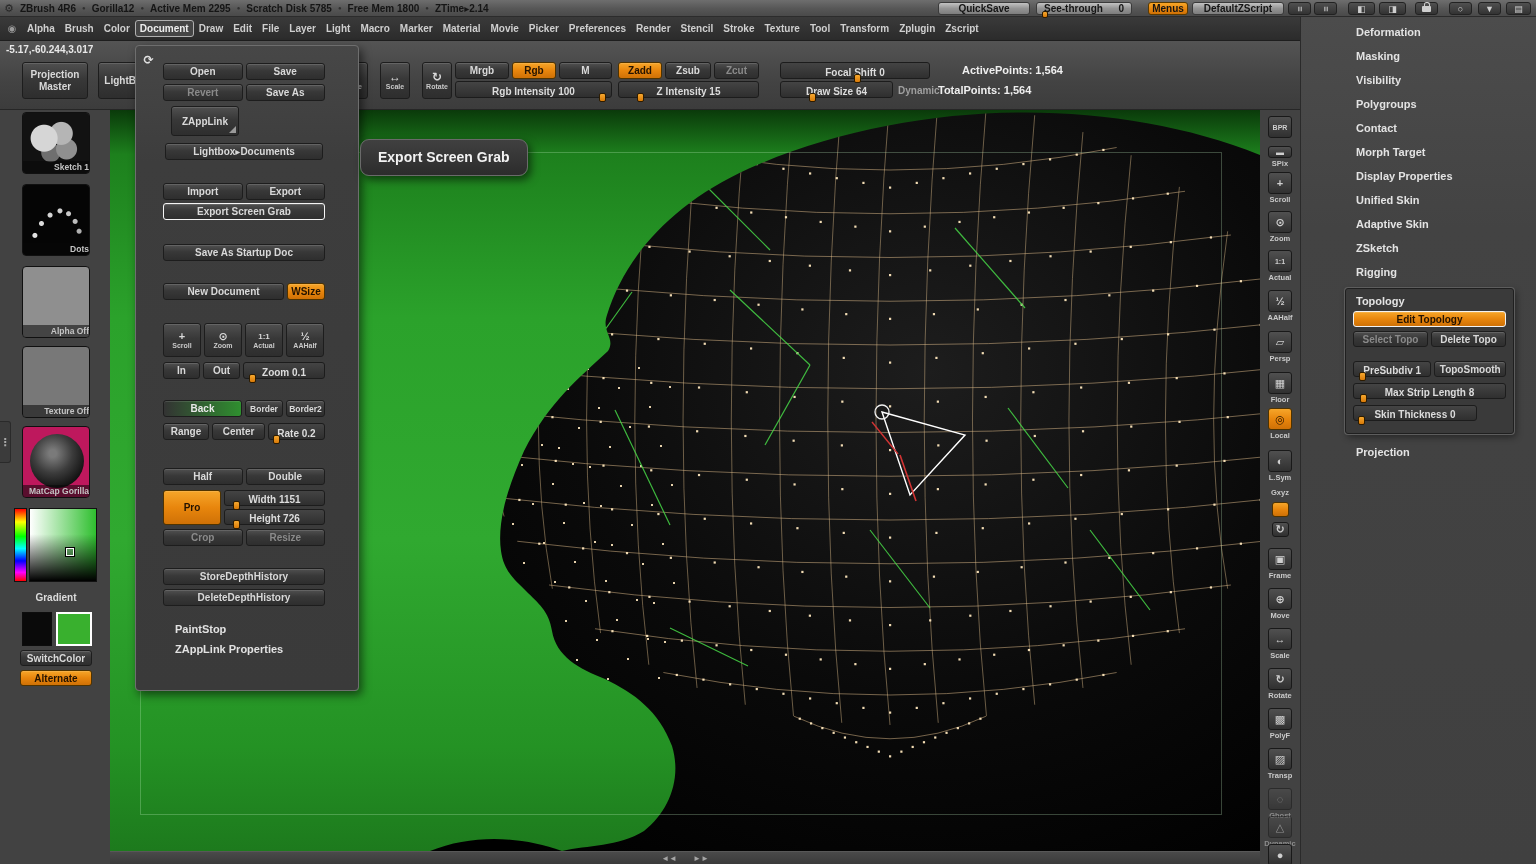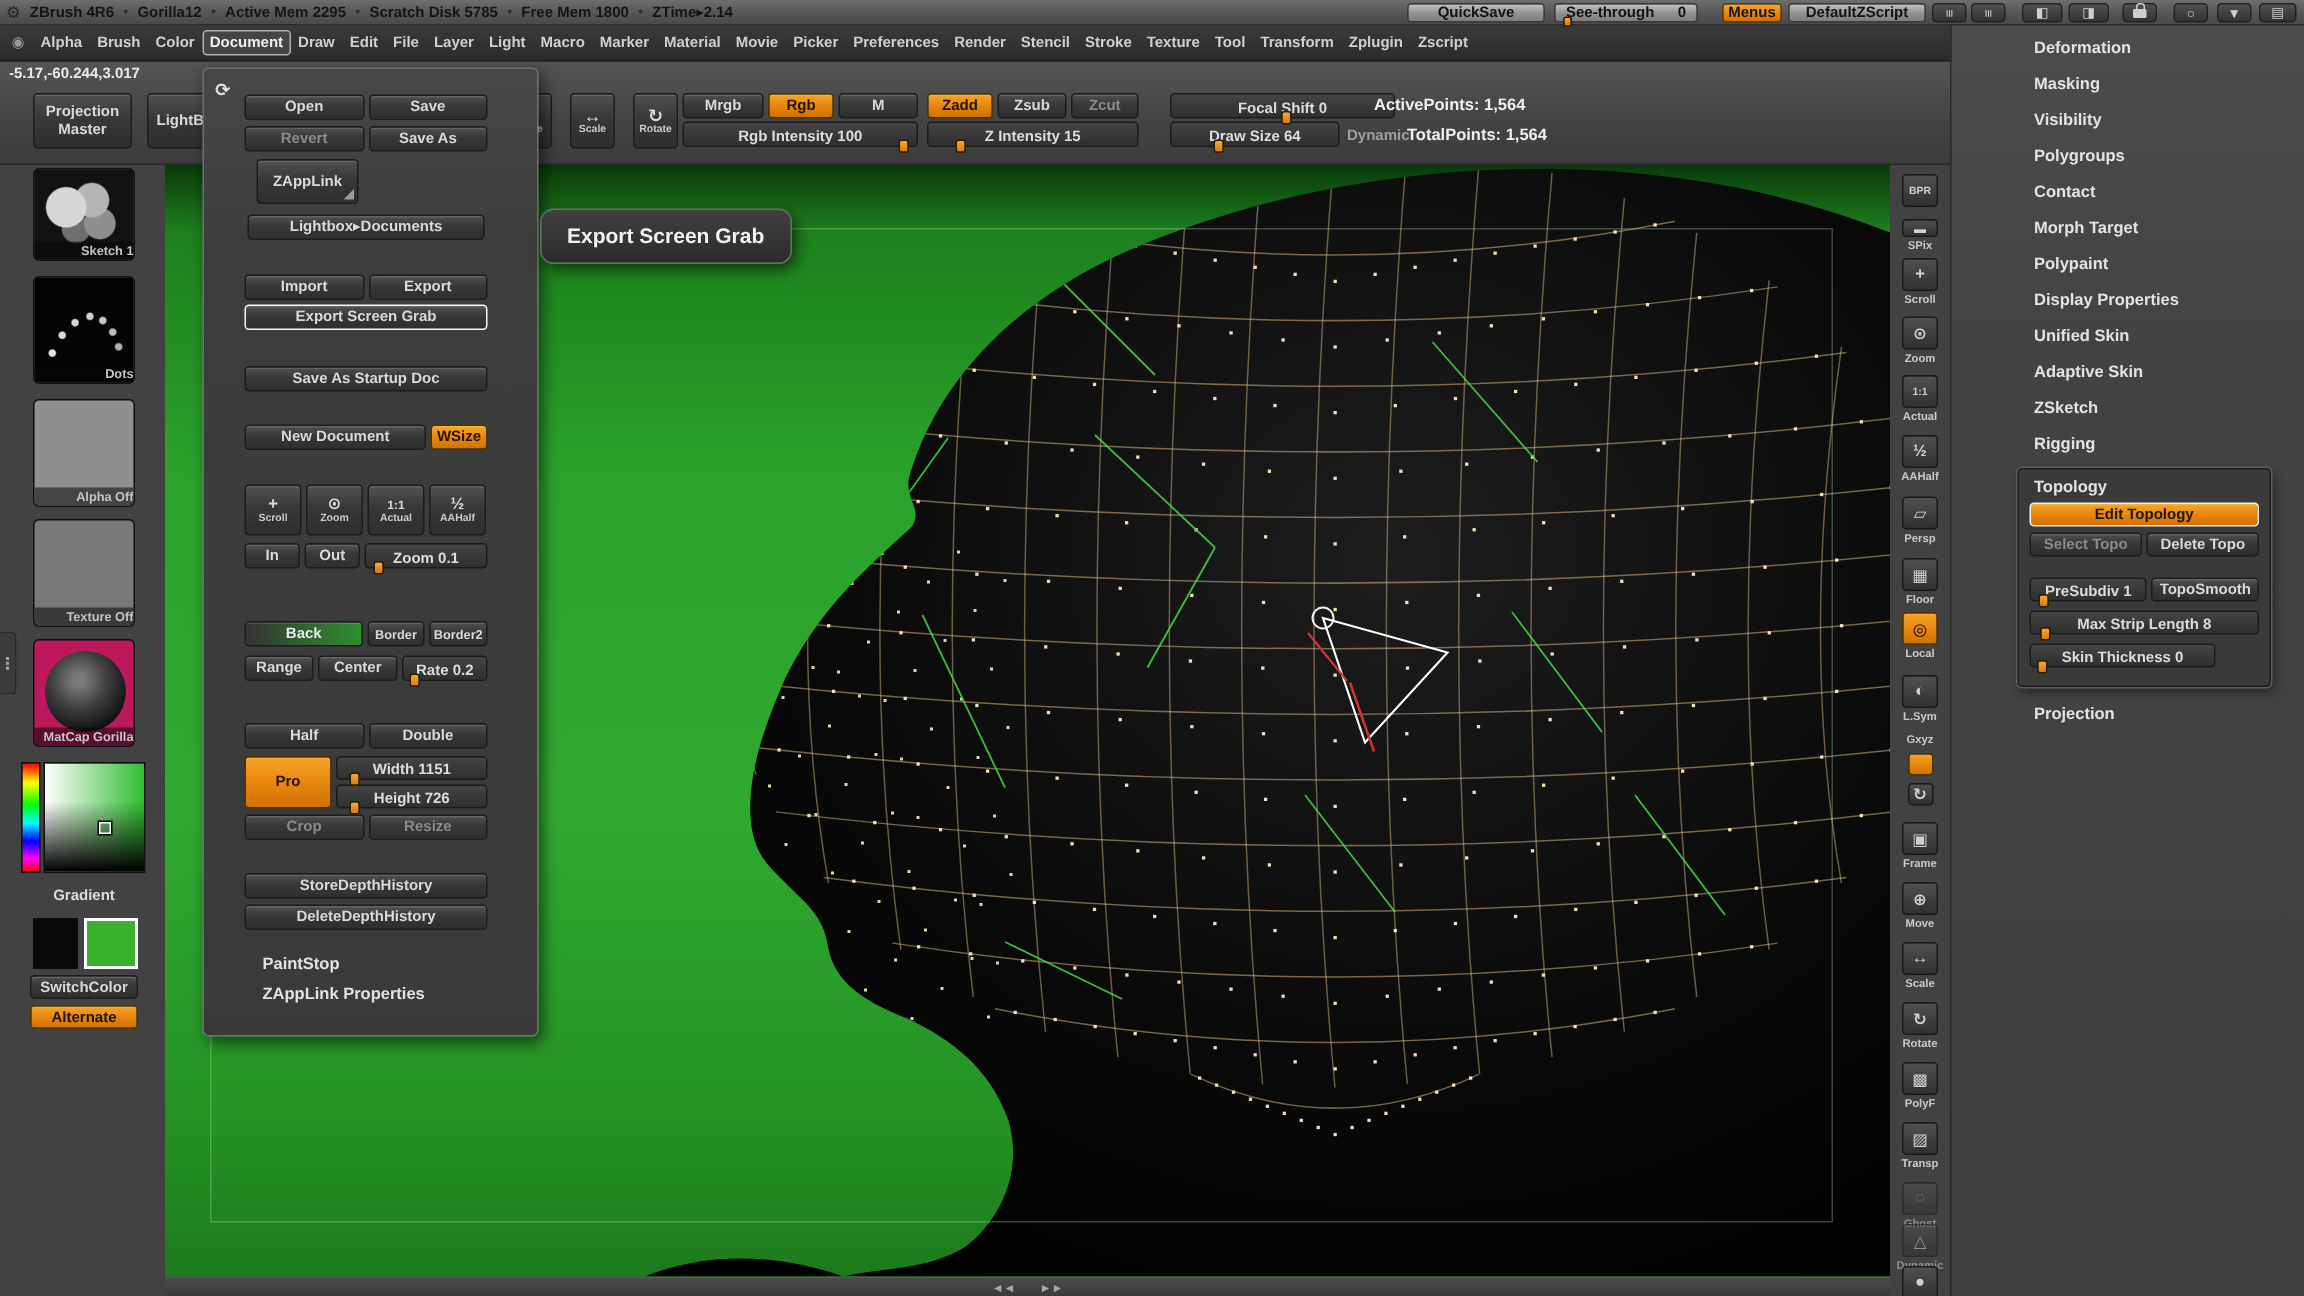--- a/index.html
+++ b/index.html
@@ -224,21 +224,21 @@
   <div class="slider" style="left:780px;top:21px;width:150px">
       <span>Focal Shift 0</span>
       <i class="mark" style="left:49%"></i>
     </div>
   <div class="slider" style="left:780px;top:40px;width:113px">
       <span>Draw Size 64</span>
       <i class="mark" style="left:25%"></i>
     </div>
   <span class="dynlabel" style="left:898px;top:44px">Dynamic</span>
 
-  <span class="points" style="left:916px;top:23px">ActivePoints: 1,564</span>
+  <span class="points" style="left:962px;top:23px">ActivePoints: 1,564</span>
   <span class="points" style="left:938px;top:43px">TotalPoints: 1,564</span>
 </div>
 
 <div>
   <div class="thumb" style="top:112px;height:62px">
     <div class="sketchblob"></div>
     <div class="tlabel">Sketch 1</div>
   </div>
   <div class="thumb" style="top:184px;height:72px">
     <div class="dotsbg"></div>
@@ -727,21 +727,20 @@
     </div>
 </div>
 
 <div class="tool-panel">
   <div class="tp-item">Deformation</div>
   <div class="tp-item">Masking</div>
   <div class="tp-item">Visibility</div>
   <div class="tp-item">Polygroups</div>
   <div class="tp-item">Contact</div>
   <div class="tp-item">Morph Target</div>
-  <div class="tp-item">Polypaint</div>
   <div class="tp-item">Display Properties</div>
   <div class="tp-item">Unified Skin</div>
   <div class="tp-item">Adaptive Skin</div>
   <div class="tp-item">ZSketch</div>
   <div class="tp-item">Rigging</div>
 
   <div class="topo-box">
     <div class="topo-head">Topology</div>
     <div class="btn orange tbtn2 edit-topo">
         <span>Edit Topology</span>
@@ -845,21 +844,21 @@
         <span>In</span>
       </div>
     <div class="btn" style="width:37px;height:17px;flex:none">
         <span>Out</span>
       </div>
     <div class="slider rel dbtn">
         <span>Zoom 0.1</span>
         <i class="mark" style="left:6%"></i>
       </div>
   </div>
-  <div class="dm-row" style="margin-top:35px">
+  <div class="dm-row" style="margin-top:21px">
     <div class="btn backbtn" style="width:79px;height:17px;flex:none">
         <span>Back</span>
       </div>
     <div class="btn" style="width:38px;height:17px;flex:none;font-size:8.5px">
         <span>Border</span>
       </div>
     <div class="btn dbtn" style="font-size:8.5px">
         <span>Border2</span>
       </div>
   </div>

